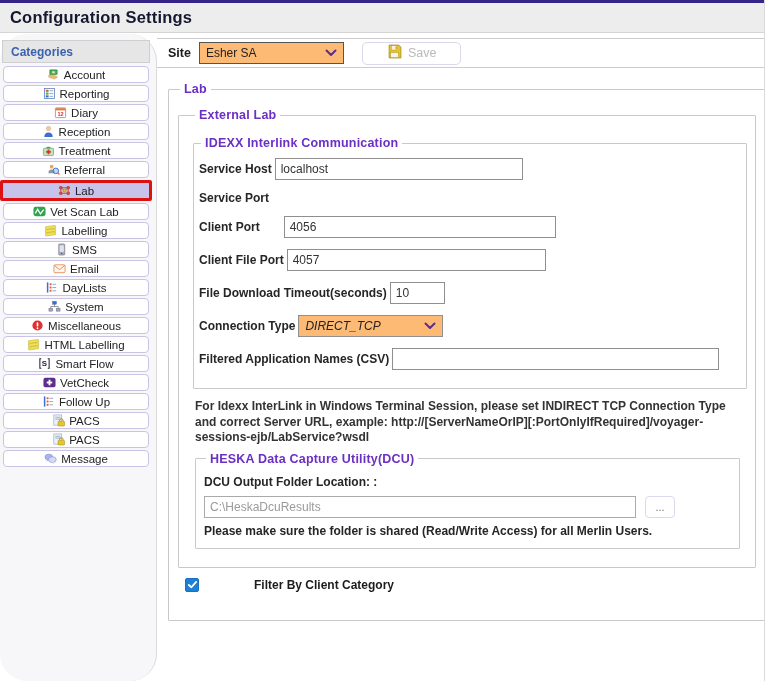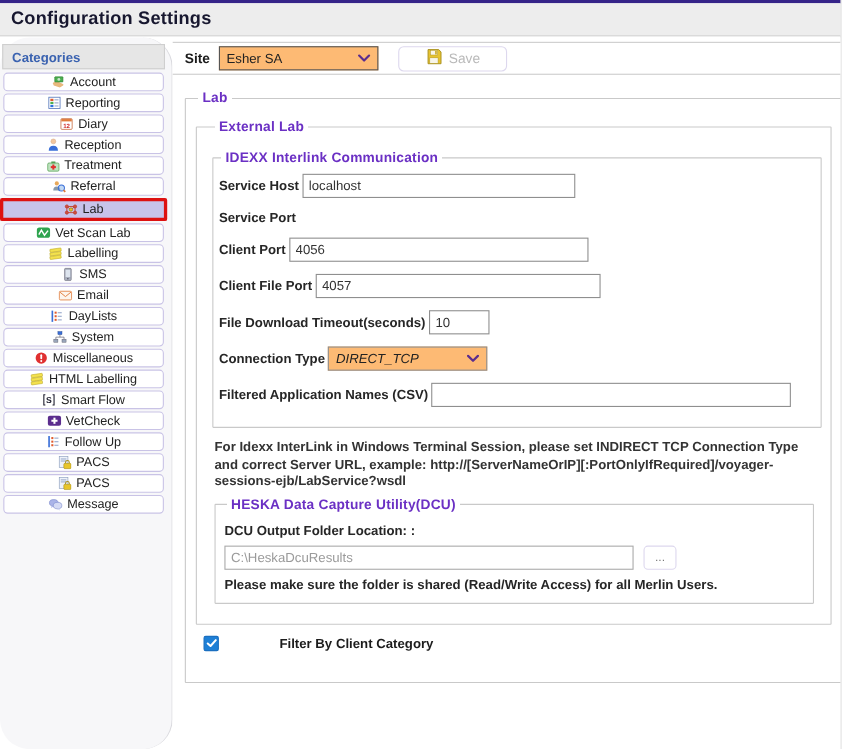--- a/index.html
+++ b/index.html
@@ -434,21 +434,21 @@
             <span class="flabel">Service Host</span>
             <input class="inp" style="width: 248px;" value="localhost">
           </div>
 
           <div class="row">
             <span class="flabel">Service Port</span>
           </div>
 
           <div class="row">
             <span class="flabel">Client Port</span>
-            <input class="inp" style="width: 272px;" value="4056">
+            <input class="inp" style="width: 272px; margin-left: 21px;" value="4056">
           </div>
 
           <div class="row">
             <span class="flabel">Client File Port</span>
             <input class="inp" style="width: 259px;" value="4057">
           </div>
 
           <div class="row">
             <span class="flabel">File Download Timeout(seconds)</span>
             <input class="inp" style="width: 55px;" value="10">
@@ -472,21 +472,21 @@
             <input class="inp" style="width: 327px;" value="">
           </div>
         </fieldset>
 
         <p class="note">For Idexx InterLink in Windows Terminal Session, please set INDIRECT TCP Connection Type and correct Server URL, example: http://[ServerNameOrIP][:PortOnlyIfRequired]/voyager-sessions-ejb/LabService?wsdl</p>
 
         <fieldset class="heska-fs">
           <legend>HESKA Data Capture Utility(DCU)</legend>
           <div class="dcu-label">DCU Output Folder Location: :</div>
           <div class="dcu-row">
-            <input class="inp ro" style="width: 372px;" value="C:\HeskaDcuResults">
+            <input class="inp ro" style="width: 432px;" value="C:\HeskaDcuResults">
             <button class="browse-btn">...</button>
           </div>
           <div class="heska-note">Please make sure the folder is shared (Read/Write Access) for all Merlin Users.</div>
         </fieldset>
       </fieldset>
 
       <div class="chk-row">
         <span class="checkbox">
           <svg viewBox="0 0 12 12">
               <polyline points="2,6.5 4.8,9 10,3.2" fill="none" stroke="#fff" stroke-width="2" stroke-linecap="round" stroke-linejoin="round"></polyline>

